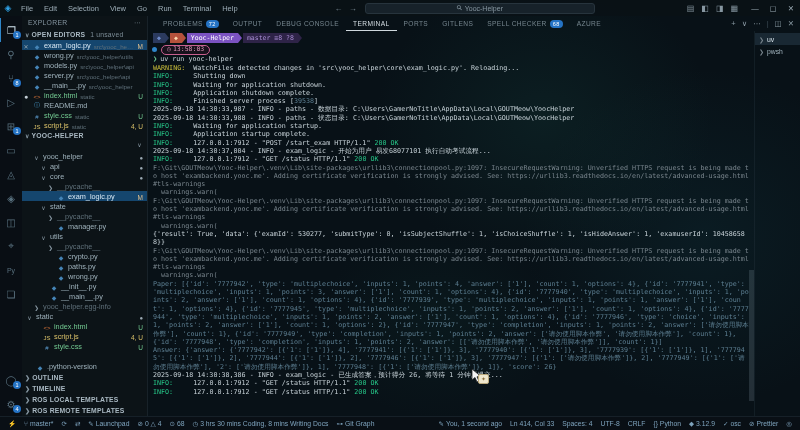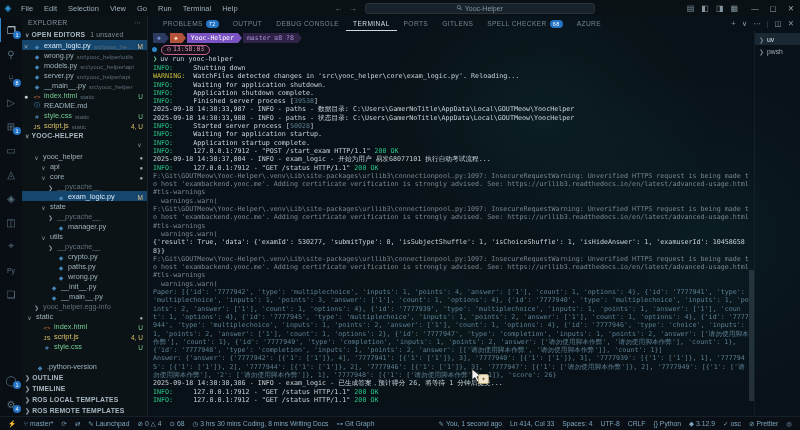--- a/index.html
+++ b/index.html
@@ -443,28 +443,27 @@
               <span class="cmd-dec"></span>
               <span class="time-pill">
                 <span>◷</span>
                 <span>13:58:03</span>
               </span>
             </div>
             <div class="cmdline">
               <span class="cmd-caret">❯</span>
               <span>uv run yooc-helper</span>
             </div>
+            <div class="tline"><span class="c-warn">WARNING:  </span><span class="c-txt">WatchFiles detected changes in 'src\yooc_helper\core\exam_logic.py'. Reloading...</span></div>
             <div class="tline"><span class="c-info">INFO:</span><span class="c-txt">     Shutting down</span></div>
-            <div class="tline"><span class="c-warn">WARNING:  </span><span class="c-txt">WatchFiles detected changes in 'src\yooc_helper\core\exam_logic.py'. Reloading...</span></div>
             <div class="tline"><span class="c-info">INFO:</span><span class="c-txt">     Waiting for application shutdown.</span></div>
             <div class="tline"><span class="c-info">INFO:</span><span class="c-txt">     Application shutdown complete.</span></div>
             <div class="tline"><span class="c-info">INFO:</span><span class="c-txt">     Finished server process [</span><span class="c-data">39538</span><span class="c-txt">]</span></div>
             <div class="tline"><span class="c-txt">2025-09-18 14:30:33,987 - INFO - paths - 数据目录: C:\Users\GamerNoTitle\AppData\Local\GOUTMeow\YoocHelper</span></div>
             <div class="tline"><span class="c-txt">2025-09-18 14:30:33,988 - INFO - paths - 状态目录: C:\Users\GamerNoTitle\AppData\Local\GOUTMeow\YoocHelper</span></div>
-            <div class="tline"><span class="c-info">INFO:</span><span class="c-txt">     Started server process [</span><span class="c-data">50028</span><span class="c-txt">]</span></div>
             <div class="tline"><span class="c-info">INFO:</span><span class="c-txt">     Waiting for application startup.</span></div>
             <div class="tline"><span class="c-info">INFO:</span><span class="c-txt">     Application startup complete.</span></div>
             <div class="tline"><span class="c-info">INFO:</span><span class="c-txt">     127.0.0.1:7912 - "POST /start_exam HTTP/1.1" </span><span class="c-ok">200 OK</span></div>
             <div class="tline"><span class="c-txt">2025-09-18 14:30:37,004 - INFO - exam_logic - 开始为用户 易发68077101 执行自动考试流程...</span></div>
             <div class="tline"><span class="c-info">INFO:</span><span class="c-txt">     127.0.0.1:7912 - "GET /status HTTP/1.1" </span><span class="c-ok">200 OK</span></div>
             <div class="tline"><span class="c-dim">F:\Git\GOUTMeow\Yooc-Helper\.venv\Lib\site-packages\urllib3\connectionpool.py:1097: InsecureRequestWarning: Unverified HTTPS request is being made to host 'exambackend.yooc.me'. Adding certificate verification is strongly advised. See: https://urllib3.readthedocs.io/en/latest/advanced-usage.html#tls-warnings</span></div>
             <div class="tline"><span class="c-dim">  warnings.warn(</span></div>
             <div class="tline"><span class="c-dim">F:\Git\GOUTMeow\Yooc-Helper\.venv\Lib\site-packages\urllib3\connectionpool.py:1097: InsecureRequestWarning: Unverified HTTPS request is being made to host 'exambackend.yooc.me'. Adding certificate verification is strongly advised. See: https://urllib3.readthedocs.io/en/latest/advanced-usage.html#tls-warnings</span></div>
             <div class="tline"><span class="c-dim">  warnings.warn(</span></div>
             <div class="tline"><span class="c-txt">{'result': True, 'data': {'examId': 530277, 'submitType': 0, 'isSubjectShuffle': 1, 'isChoiceShuffle': 1, 'isHideAnswer': 1, 'examuserId': 104586588}}</span></div>

